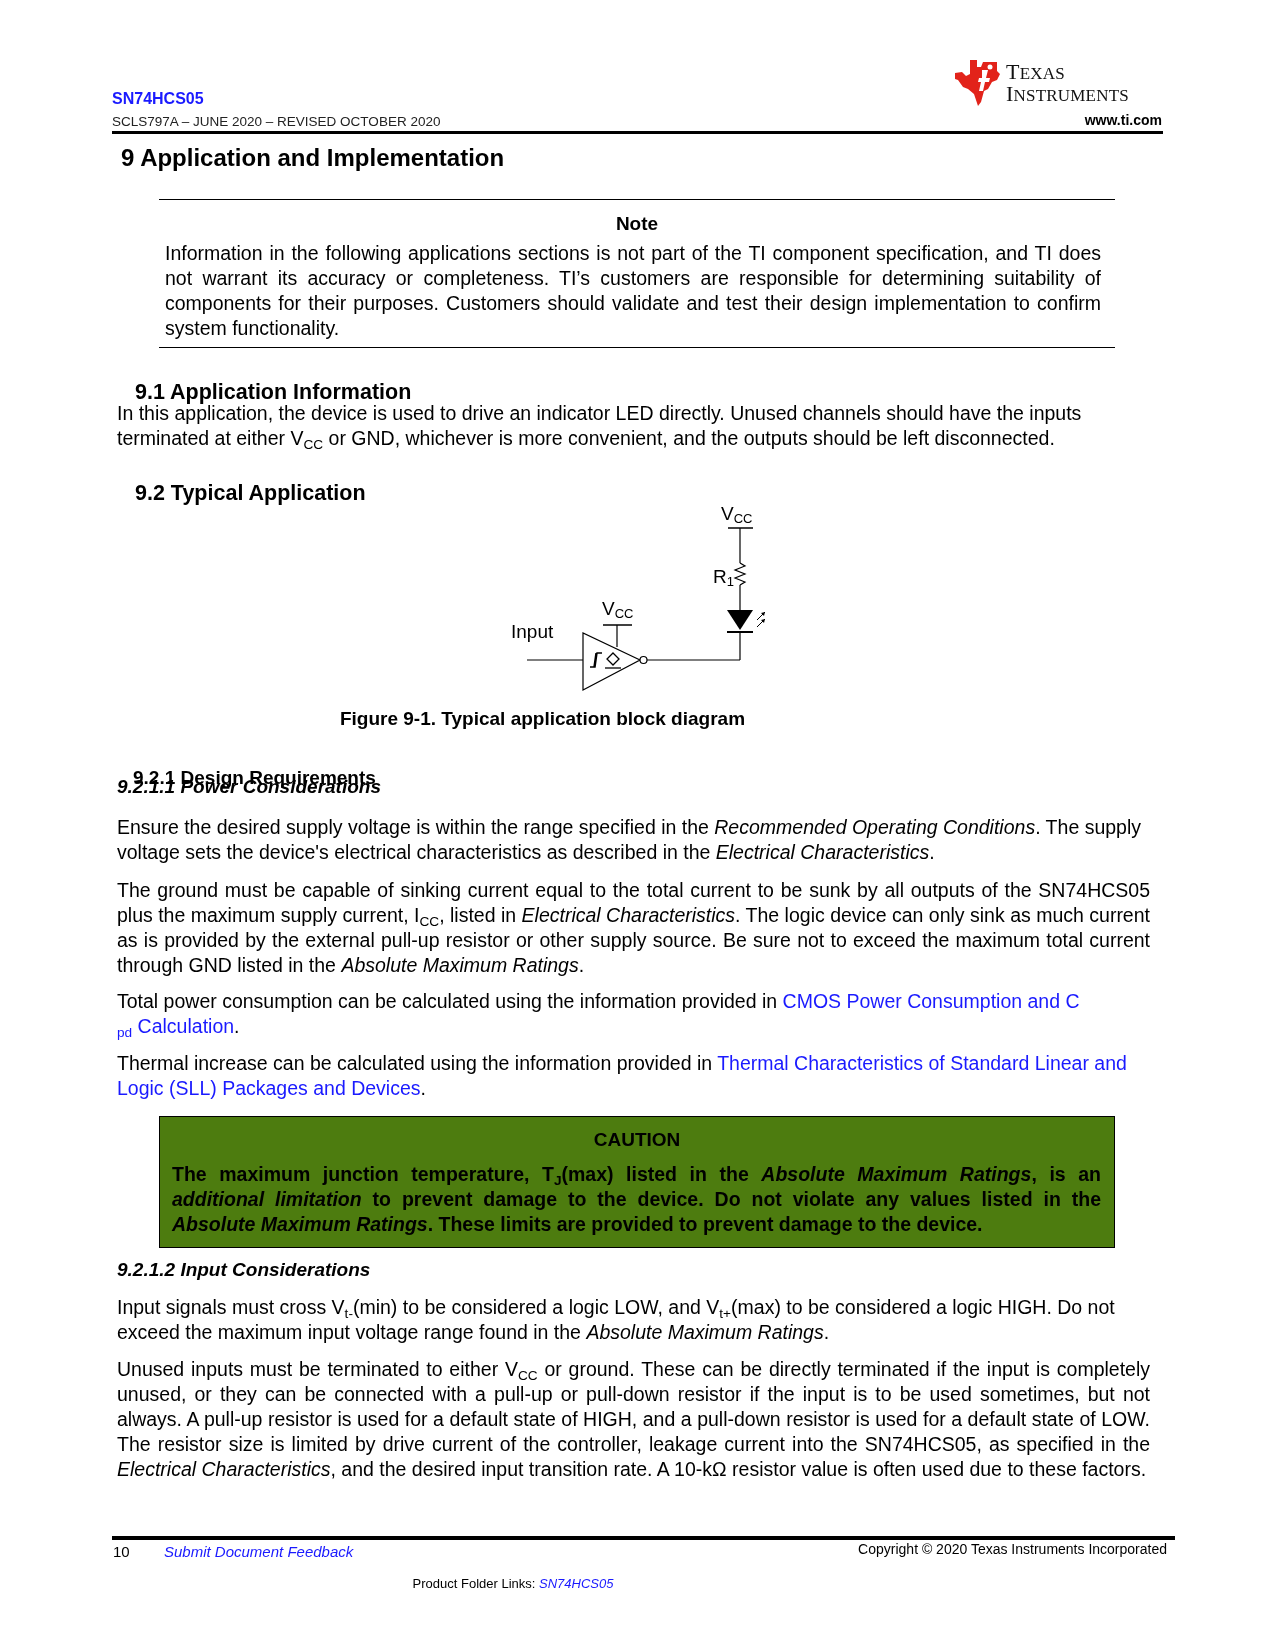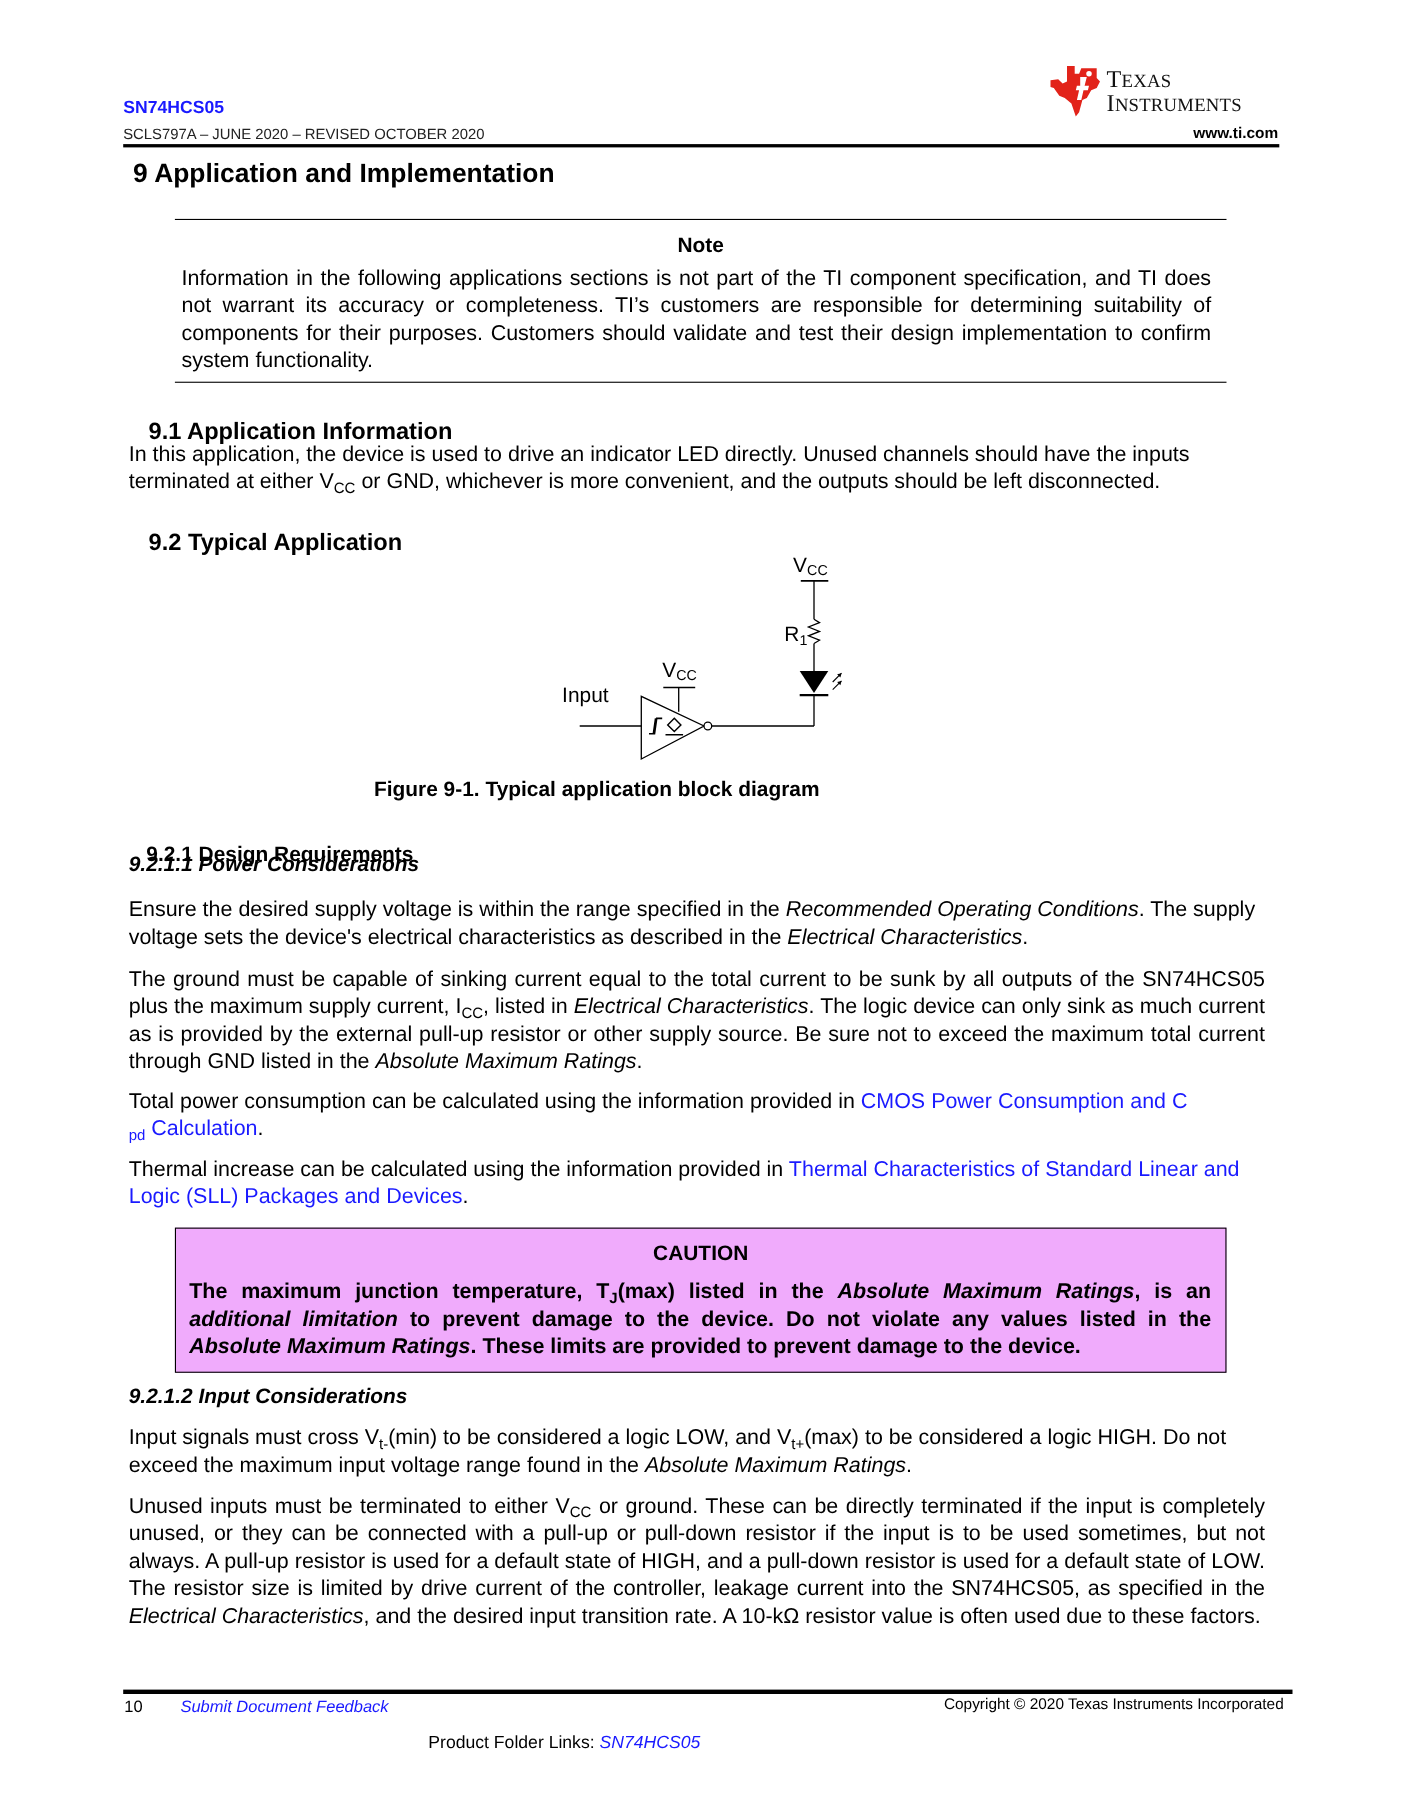--- a/index.html
+++ b/index.html
@@ -20,28 +20,28 @@
   .note-title{position:absolute;left:159px;width:956px;top:213px;text-align:center;font-size:19px;font-weight:bold;}
   .justify{text-align:justify;text-align-last:left;}
   .para{position:absolute;font-size:19.5px;line-height:25px;}
   .note-body{left:165px;top:241px;width:936px;}
   h2.s{position:absolute;left:117px;margin:18px;font-size:21.5px;font-weight:bold;}
   h3.s{position:absolute;left:117px;margin:16px;font-size:19px;font-weight:bold;}
   h4.s{position:absolute;left:117px;margin:0;font-size:19px;font-weight:bold;font-style:italic;}
   .body{left:117px;width:1033px;}
   sub{font-size:70%;vertical-align:-0.3em;line-height:0;}
   .caption{position:absolute;left:0;width:1085px;top:708px;text-align:center;font-size:19px;font-weight:bold;box-sizing:border-box;}
-  .caution{position:absolute;left:159px;top:1116px;width:954px;height:130px;background:#f0abfc;border:1px solid #000;}
+  .caution{position:absolute;left:159px;top:1116px;width:954px;height:130px;background:#4d7c0f;border:1px solid #000;}
   .caution-title{position:absolute;left:0;width:100%;top:12px;text-align:center;font-size:19px;font-weight:bold;}
   .caution-body{left:12px;top:45px;width:929px;font-weight:bold;}
   .ftr-rule{left:112px;top:1536px;width:1063px;height:4px;background:#000;}
   .ftr-page{left:113px;top:1543px;font-size:15px;}
   .ftr-feedback{left:164px;top:1543px;font-size:15px;font-style:italic;color:#1a1aff;}
   .ftr-copy{right:108px;top:1541px;font-size:14px;}
-  .ftr-links{left:0;width:1014px;top:1576px;text-align:center;font-size:16px;padding-left:12px;box-sizing:border-box;}
+  .ftr-links{left:0;width:1014px;top:1576px;text-align:center;font-size:13px;padding-left:12px;box-sizing:border-box;}
   .diag{left:495px;top:495px;width:290px;height:200px;}
   .dlabel{font-family:"Liberation Sans",sans-serif;font-size:19px;fill:#000;}
   .dsub{font-size:13px;}
 </style>
 </head>
 <body>
 
 <div class="abs hdr-part">SN74HCS05</div>
 <div class="abs hdr-rev">SCLS797A – JUNE 2020 – REVISED OCTOBER 2020</div>
 <div class="abs logo">

